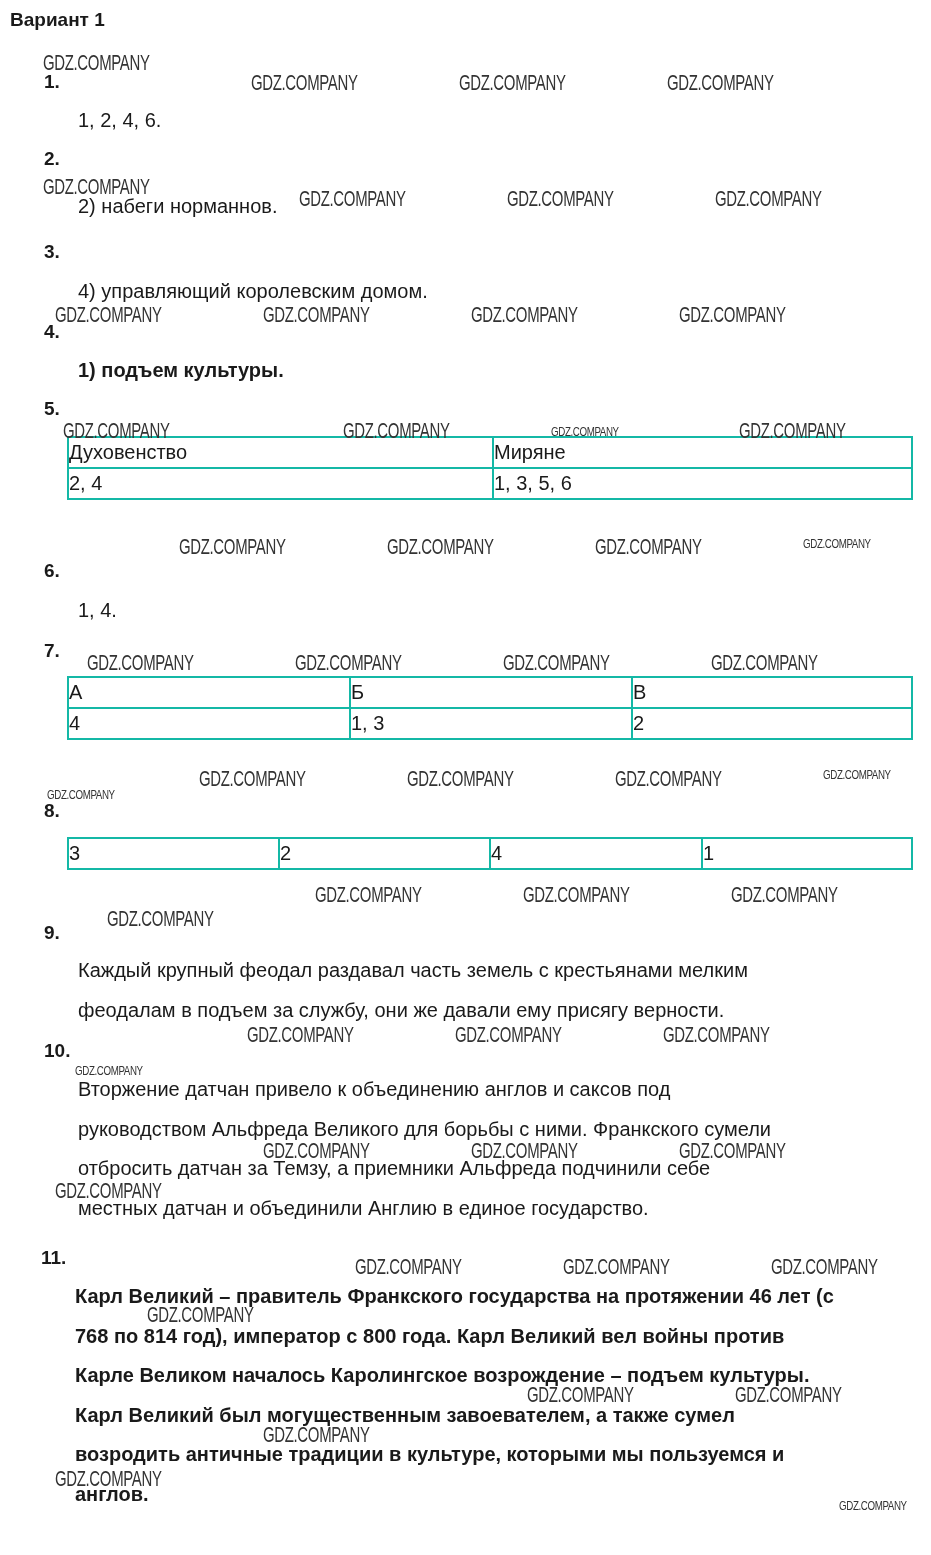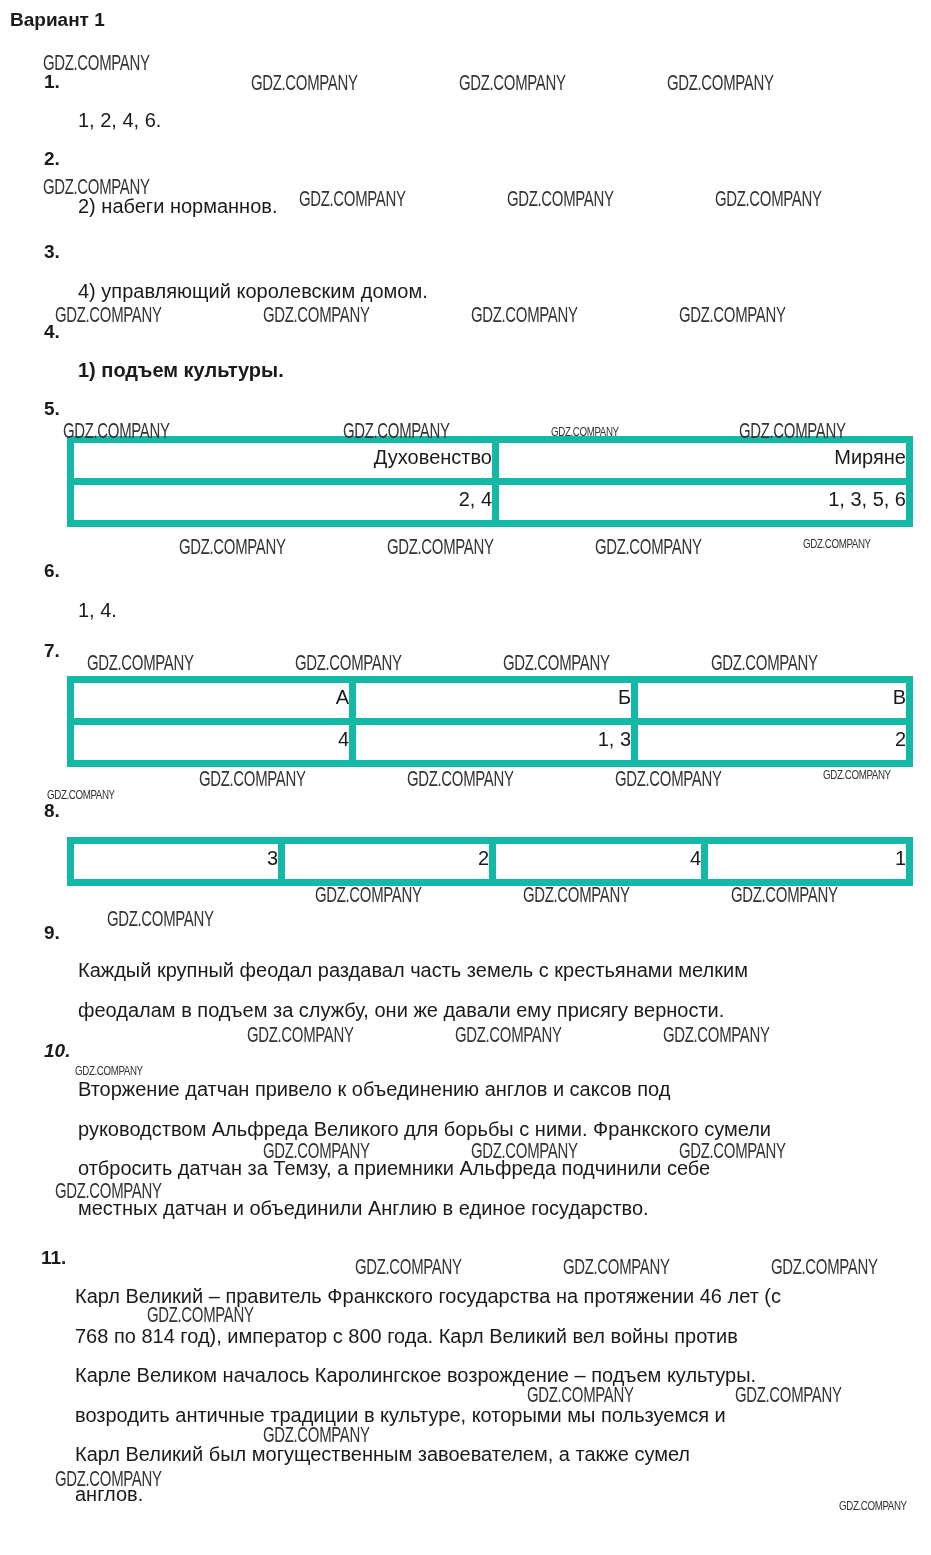--- a/index.html
+++ b/index.html
@@ -16,22 +16,22 @@
       font-family: "Liberation Sans", sans-serif; color: #333;
       font-size: 22px; transform: scaleX(0.68); transform-origin: left top;
       letter-spacing: -0.5px; white-space: nowrap; position: absolute;
     }
     .wm.small { font-size: 13px; transform: scaleX(0.75); }
     table.grid {
       position: absolute; border-collapse: collapse; font-size: 20px;
       table-layout: fixed;
     }
     table.grid td {
-      border: 7px solid #14b8a6; text-align: right; vertical-align: top;
-      height: 42px; padding: 0; padding-top: 3px; box-sizing: border-box;
+      border: 2px solid #14b8a6; text-align: left; vertical-align: top;
+      height: 31px; padding: 0; padding-top: 3px; box-sizing: border-box;
     }
   </style>
 </head>
 <body>
 
 <div class="abs title">Вариант 1</div>
 
 <div class="abs qnum" style="left:44px;top:71px;">1.</div>
 <div class="abs ans" style="left:78px;top:109px;">1, 2, 4, 6.</div>
 
@@ -88,35 +88,35 @@
   </tr>
 </tbody>
   </table>
 
 <div class="abs qnum" style="left:44px;top:922px;">9.</div>
 <div class="abs para" style="left:78px;top:951px;">
   <div>Каждый крупный феодал раздавал часть земель с крестьянами мелким</div>
   <div>феодалам в подъем за службу, они же давали ему присягу верности.</div>
 </div>
 
-<div class="abs qnum" style="left:44px;top:1040px;font-style:italic;">10.</div>
+<div class="abs qnum" style="left:44px;top:1040px;">10.</div>
 <div class="abs para" style="left:78px;top:1070px;">
   <div>Вторжение датчан привело к объединению англов и саксов под</div>
   <div>руководством Альфреда Великого для борьбы с ними. Франкского сумели</div>
   <div>отбросить датчан за Темзу, а приемники Альфреда подчинили себе</div>
   <div>местных датчан и объединили Англию в единое государство.</div>
 </div>
 
 <div class="abs qnum" style="left:41px;top:1247px;">11.</div>
-<div class="abs para" style="left:75px;top:1277px;">
+<div class="abs para" style="left:75px;top:1277px;font-weight:bold;">
   <div>Карл Великий – правитель Франкского государства на протяжении 46 лет (с</div>
   <div>768 по 814 год), император с 800 года. Карл Великий вел войны против</div>
   <div>Карле Великом началось Каролингское возрождение – подъем культуры.</div>
+  <div>Карл Великий был могущественным завоевателем, а также сумел</div>
   <div>возродить античные традиции в культуре, которыми мы пользуемся и</div>
-  <div>Карл Великий был могущественным завоевателем, а также сумел</div>
   <div>англов.</div>
 </div>
 
 <div id="wm-layer">
   <div class="wm" style="left:43px;top:50px;">GDZ.COMPANY</div>
   <div class="wm" style="left:251px;top:70px;">GDZ.COMPANY</div>
   <div class="wm" style="left:459px;top:70px;">GDZ.COMPANY</div>
   <div class="wm" style="left:667px;top:70px;">GDZ.COMPANY</div>
   <div class="wm" style="left:43px;top:174px;">GDZ.COMPANY</div>
   <div class="wm" style="left:299px;top:186px;">GDZ.COMPANY</div>

